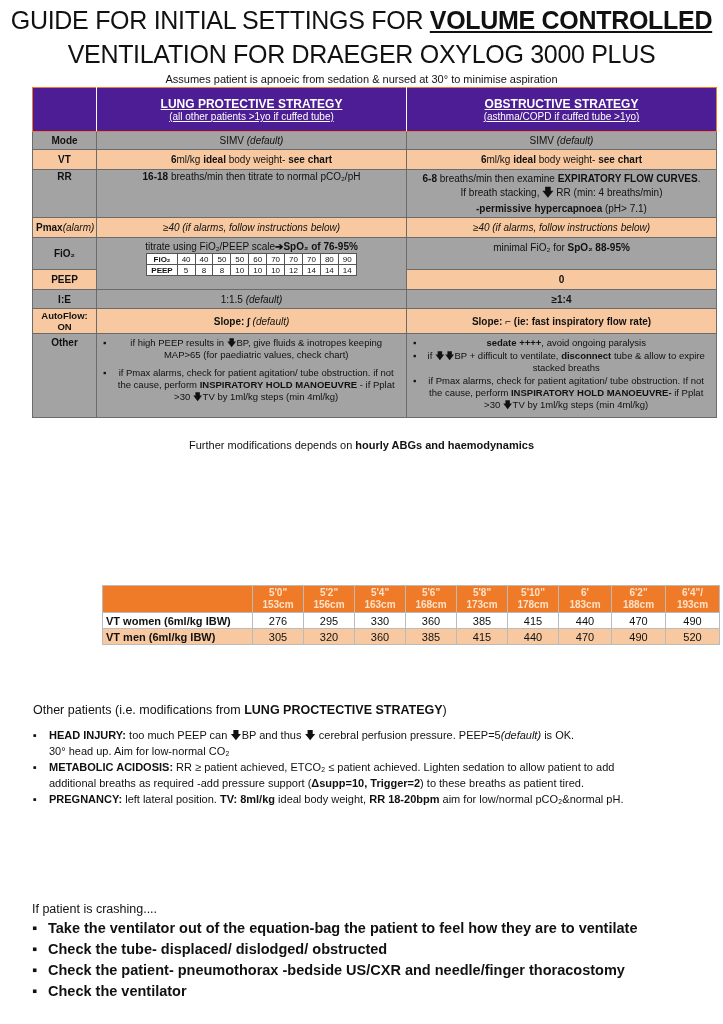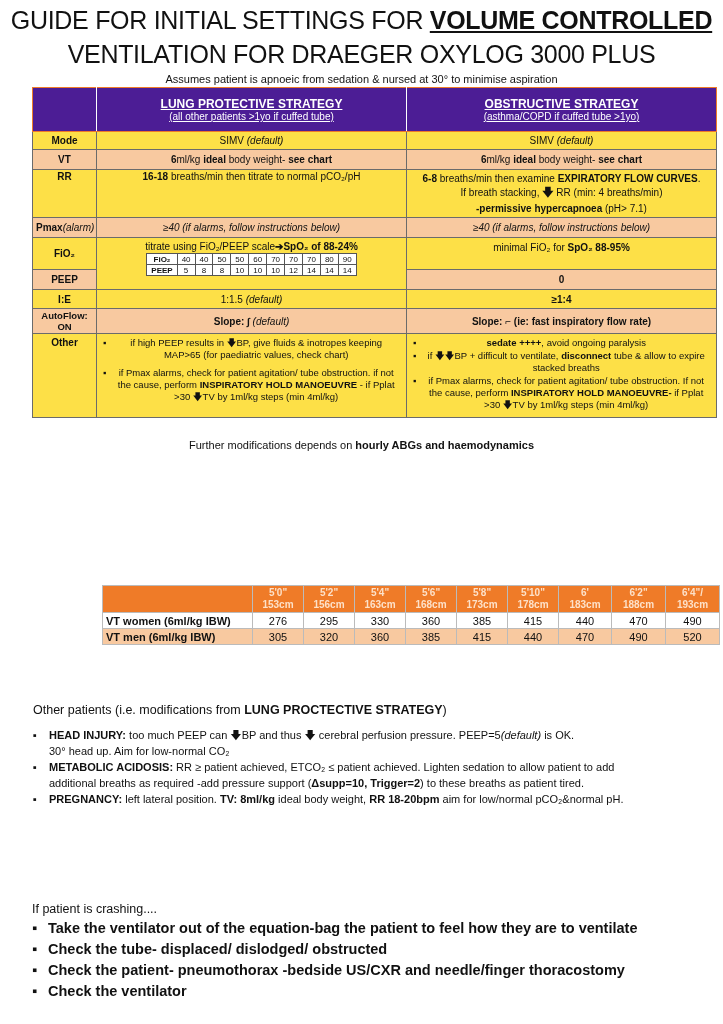--- a/index.html
+++ b/index.html
@@ -13,21 +13,21 @@
   .assume { position:absolute; top:73px; left:0; width:723px; text-align:center; font-size:11px; }
 
   table.main { position:absolute; top:87px; left:32px; width:684px;
                border-collapse:collapse; font-size:10px; table-layout:fixed; }
   table.main td { border:1px solid #6b6b6b; text-align:center; vertical-align:middle; padding:1px 3px; }
   table.main tr.head td { background:#4c1d95; color:#fff; border-color:#ef7b28;text-decoration:underline; }
   table.main tr.head td.h-first { border-right:1px solid #ffffff; }
   .hd-title { font-weight:bold; font-size:12px; }
   .hd-sub { font-size:10px; }
   tr.peach td { background:#f8c9a0; }
-  tr.white td { background:#fde047; }
+  tr.white td { background:#a3a3a3; }
   td.lbl { font-weight:bold; }
   td.lbl i { font-weight:normal; }
   .b { font-weight:bold; }
   .arrow { font-weight:bold; font-size:11px; }
 
   table.fio2 { border-collapse:collapse; margin:1px auto 0 auto; font-size:8px; background:#fff; }
   table.fio2 td { border:1px solid #555; padding:0 4px; height:10px; background:#fff; font-weight:normal; }
   table.fio2 td.rl { font-weight:bold; }
 
   .other-cell { text-align:left !important; font-size:9.5px; line-height:12px; padding:3px 6px !important; }
@@ -109,21 +109,21 @@
 
   <tr class="peach" style="height:20px">
     <td class="lbl"><span>Pmax</span><i>(alarm)</i></td>
     <td><i>≥40 (if alarms, follow instructions below)</i></td>
     <td><i>≥40 (if alarms, follow instructions below)</i></td>
   </tr>
 
   <tr class="white" style="height:32px">
     <td class="lbl">FiO₂</td>
     <td style="vertical-align:top; padding-top:3px" rowspan="2">
-      <div><span>titrate using FiO₂/PEEP scale</span><b>➔</b><b>SpO₂ of 88-24%</b></div>
+      <div><span>titrate using FiO₂/PEEP scale</span><b>➔</b><b>SpO₂ of 76-95%</b></div>
       <table class="fio2">
         <tbody>
               <tr>
           <td class="rl">FiO₂</td>
           <td>40</td>
           <td>40</td>
           <td>50</td>
           <td>50</td>
           <td>60</td>
           <td>70</td>

